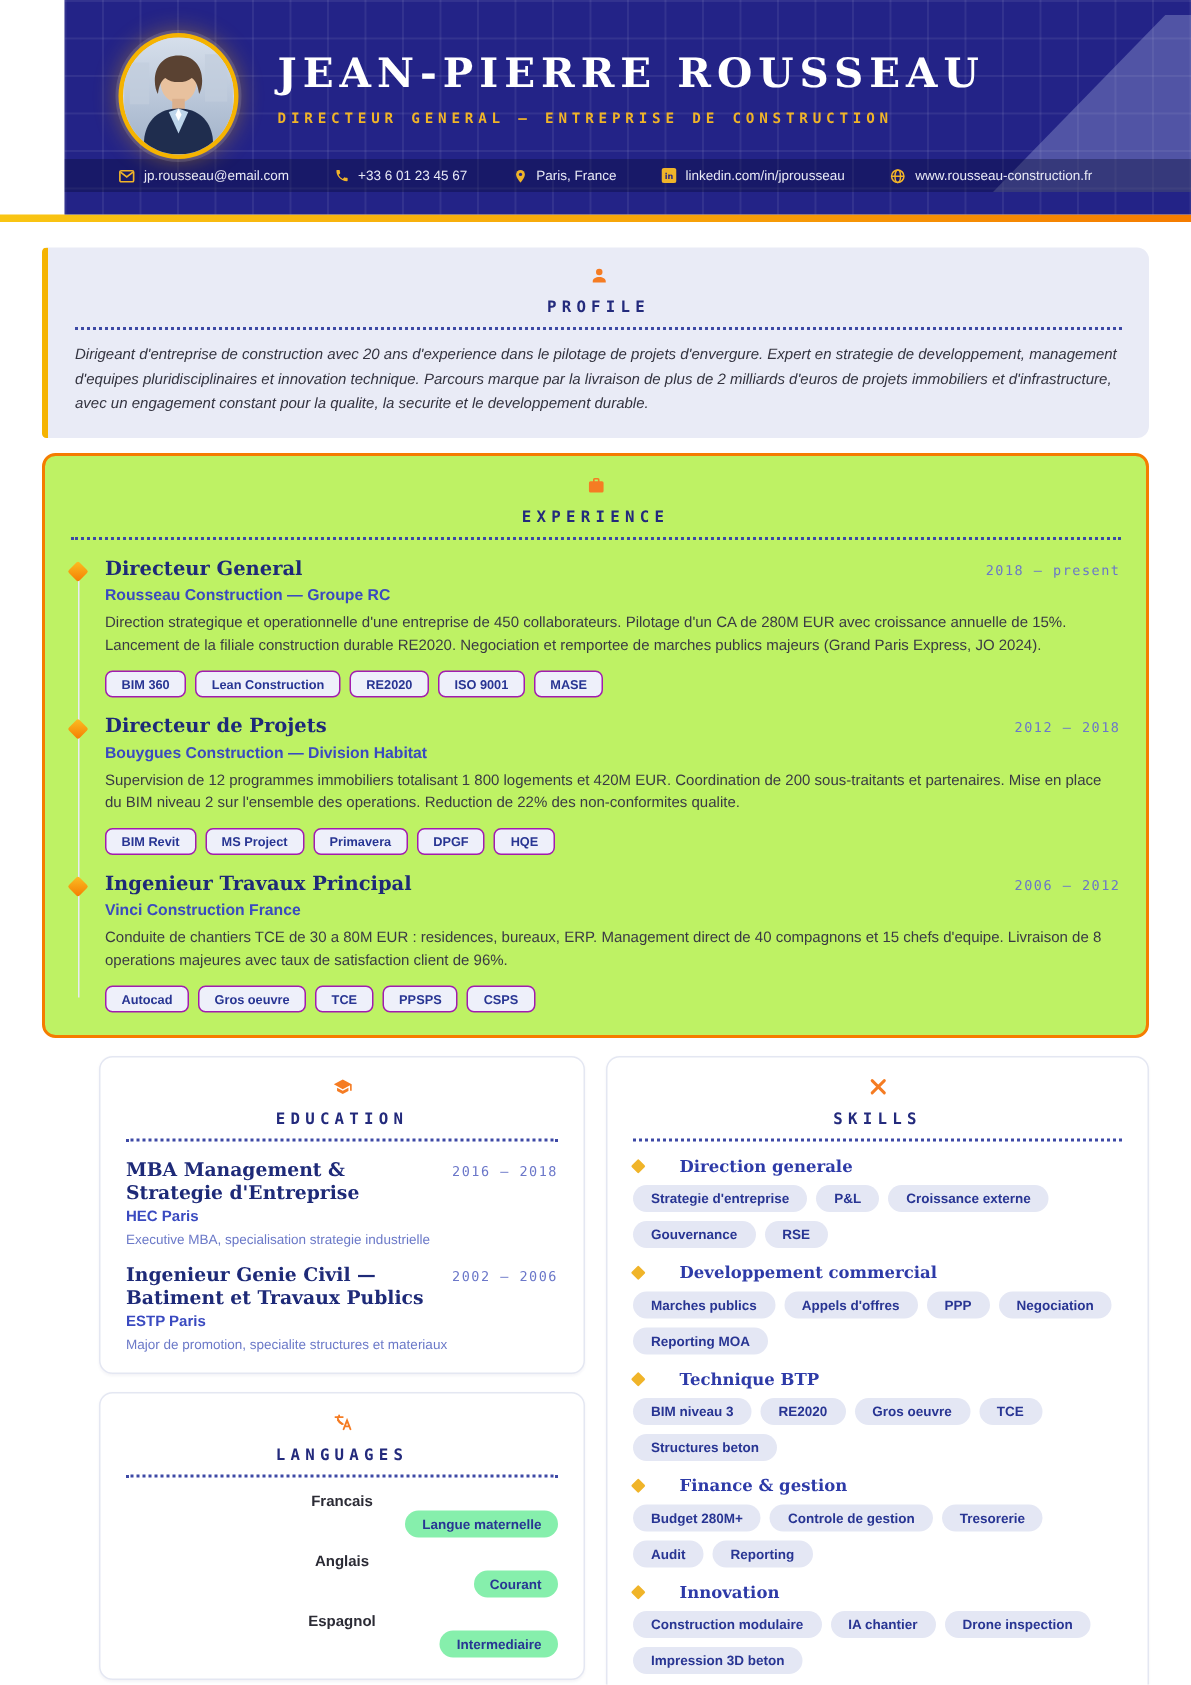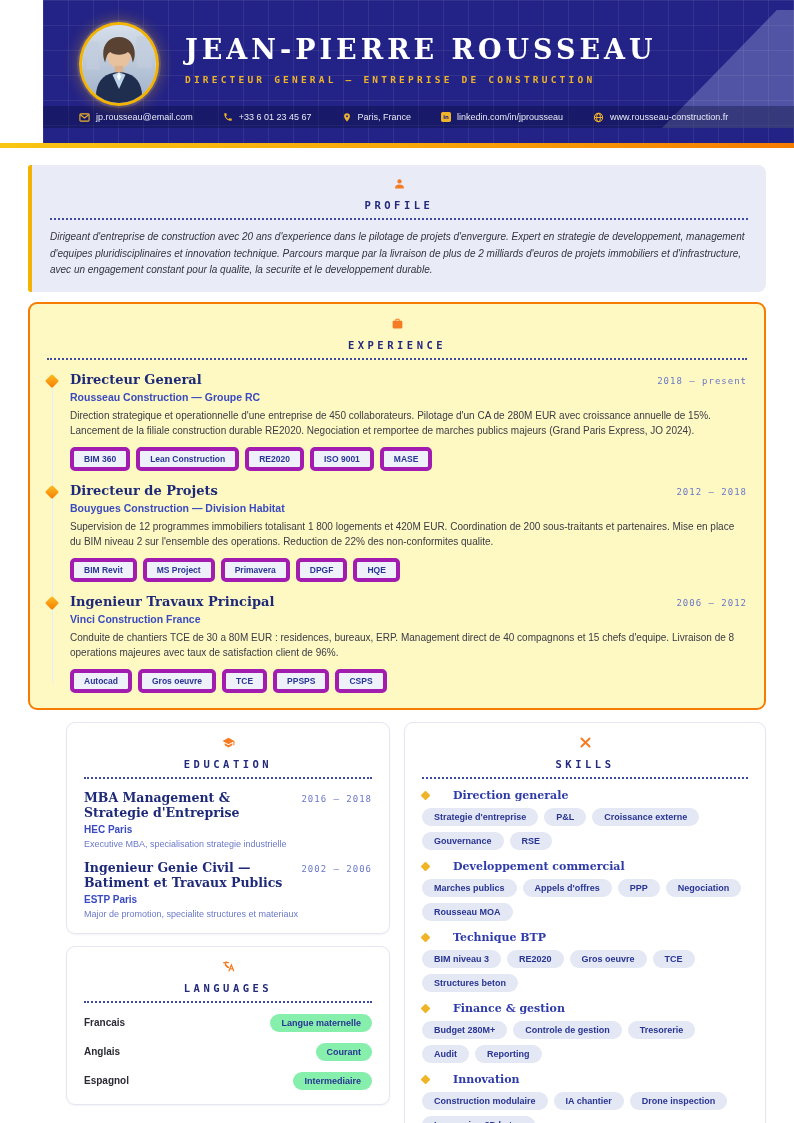--- a/index.html
+++ b/index.html
@@ -57,42 +57,42 @@
   }
   .dotted-rule { border-bottom:2px dotted #3d49a5; margin-top:7px; }
   
   .profile-card {
     background:#e9ebf6; border-left:4px solid #f5b301;
     border-radius:3px 8px 8px 3px; padding:12px 18px 13px; min-height:92px;
   }
   .profile-text { margin-top:9px; font-style:italic; font-size:10px; line-height:1.65; color:#33333f; }
   
   .experience-card {
-    margin-top:10px; background:#fef9c3; border:2px solid #f57c00;
+    margin-top:10px; background:#bef264; border:2px solid #f57c00;
     border-radius:9px; padding:13px 17px 15px;
   }
   .exp-entries { position:relative; margin-top:4px; }
   .exp-entries::before { content:""; position:absolute; left:5px; top:12px; bottom:10px; width:1px; background:#e8eaf5; }
   .exp-entry { position:relative; padding-left:23px; margin-top:12px; }
   .diamond {
     position:absolute; left:0; top:4px; width:10px; height:10px;
     background:linear-gradient(135deg,#fbbf24,#f57c00); transform:rotate(45deg); border-radius:1.5px;
   }
   .entry-title-row { display:flex; align-items:baseline; }
   .entry-title { font-family:"DejaVu Serif","Liberation Serif",serif; font-weight:bold; font-size:13px; color:#1e2a78; }
   .entry-date {
     margin-left:auto; font-family:"DejaVu Sans Mono","Liberation Mono",monospace;
     font-size:9px; letter-spacing:1px; color:#6b77c9; white-space:nowrap;
   }
   .entry-company { margin-top:4px; font-size:10.5px; font-weight:bold; color:#3a4ac0; }
   .entry-desc { margin-top:5px; font-size:10px; line-height:1.55; color:#3a3a44; }
   .tag-row { display:flex; flex-wrap:wrap; gap:6px; margin-top:8px; }
   .tag {
     font-size:8.5px; font-weight:bold; color:#283593; background:#eef0fa;
-    border:4px solid #a21caf; border-radius:5px; padding:3px 10px; white-space:nowrap;
+    border:1px solid #a21caf; border-radius:5px; padding:3px 10px; white-space:nowrap;
   }
   
   .grid-2 { display:grid; grid-template-columns:1fr 1fr; gap:14px; margin-top:12px; align-items:start; }
   .grid-2.stretch { align-items:stretch; }
   .col-stack { display:flex; flex-direction:column; gap:12px;padding-left:38px; }
   .card {
     background:#fff; border:1px solid #e4e7f2; border-radius:9px;
     padding:13px 17px 14px; box-shadow:0 1px 2px rgba(30,40,90,.05);
   }
   
@@ -106,21 +106,21 @@
   .skill-cat { margin-top:10px; }
   .cat-head { display:flex; align-items:center; gap:24px; }
   .mini-diamond { width:7px; height:7px; background:#f0b429; transform:rotate(45deg); border-radius:1px; flex:0 0 auto; }
   .cat-name { font-family:"DejaVu Serif","Liberation Serif",serif; font-weight:bold; font-size:11px; color:#2e3ba8; }
   .chip-row { display:flex; flex-wrap:wrap; gap:6px; margin-top:6px; }
   .chip {
     font-size:9px; font-weight:bold; color:#283593; background:#e4e7f4;
     border-radius:10px; padding:4px 12px; white-space:nowrap;
   }
   
-  .lang-row { display:flex; align-items:center; margin-top:11px; }
+  .lang-row { display:flex; align-items:center; margin-top:11px;flex-direction:column; }
   .lang-name { font-size:10px; font-weight:bold; color:#2b2b35; }
   .lang-level { margin-left:auto; font-size:9px; font-weight:bold; color:#283593; background:#86efac; border-radius:9px; padding:4px 11px; }
   .cert-card, .interests-card { min-height:160px; }
 </style>
 </head>
 <body>
 
 <div class="header">
   <div class="header-triangle"></div>
   <div class="header-top">
@@ -350,21 +350,21 @@
       <div class="skill-cat">
         <div class="cat-head">
             <span class="mini-diamond"></span>
             <span class="cat-name">Developpement commercial</span>
           </div>
         <div class="chip-row">
           <span class="chip">Marches publics</span>
           <span class="chip">Appels d'offres</span>
           <span class="chip">PPP</span>
           <span class="chip">Negociation</span>
-          <span class="chip">Rousseau MOA</span>
+          <span class="chip">Reporting MOA</span>
         </div>
       </div>
       <div class="skill-cat">
         <div class="cat-head">
             <span class="mini-diamond"></span>
             <span class="cat-name">Technique BTP</span>
           </div>
         <div class="chip-row">
           <span class="chip">BIM niveau 3</span>
           <span class="chip">RE2020</span>

